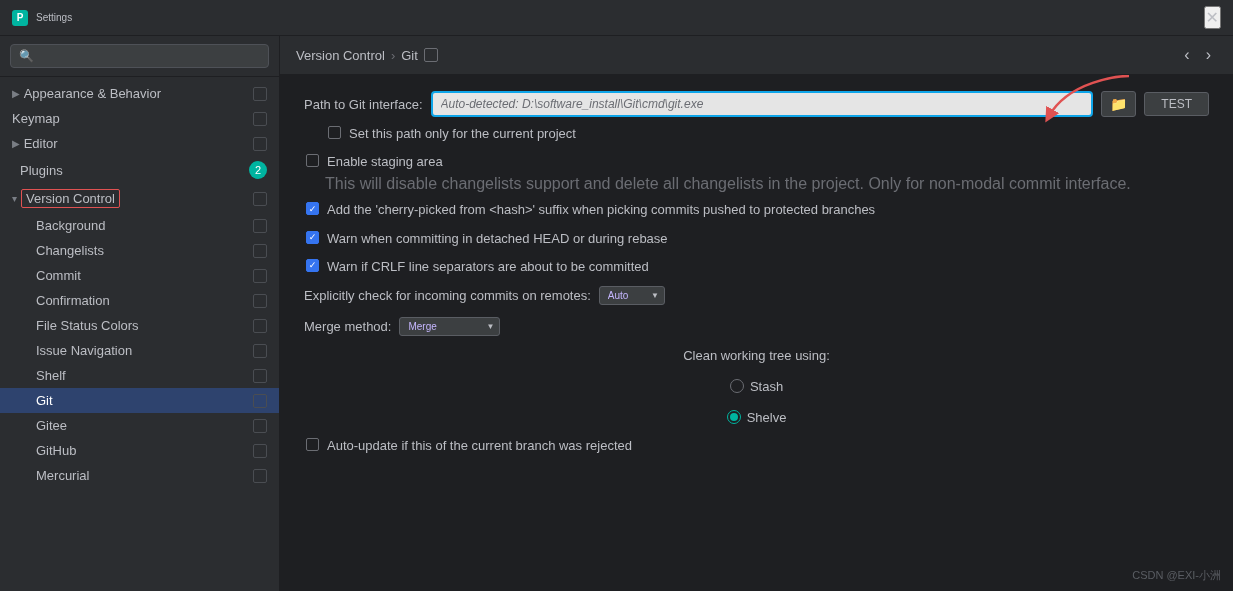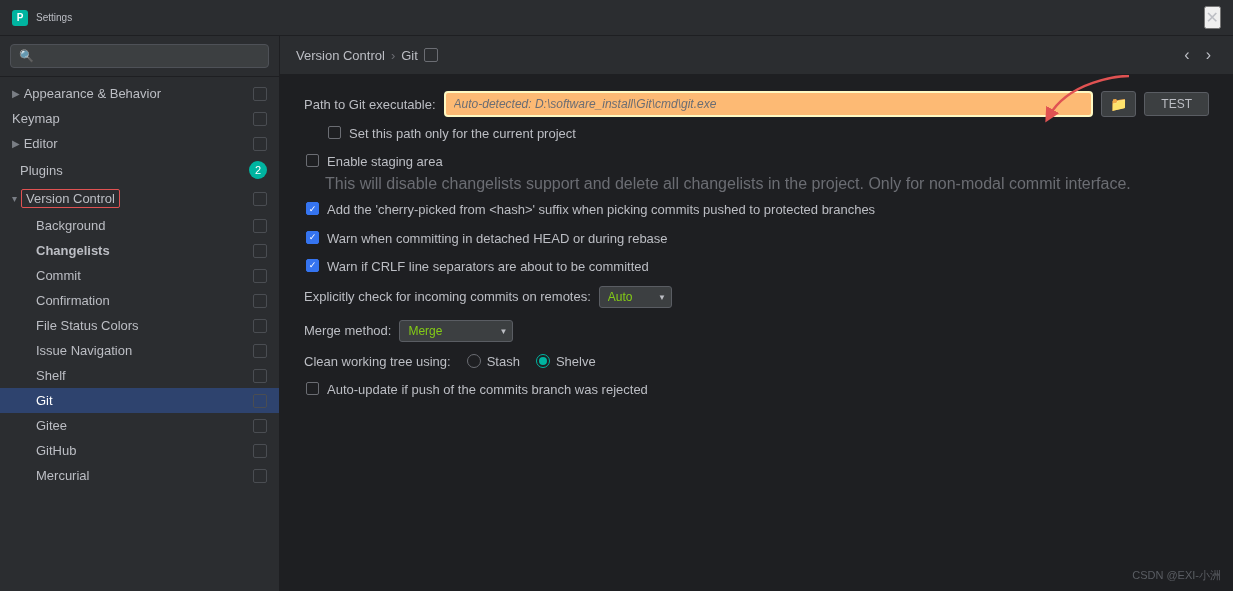--- a/index.html
+++ b/index.html
@@ -143,22 +143,22 @@
     
     .path-row {
       display: flex;
       align-items: center;
       gap: 8px;
       margin-bottom: 8px;
     }
     .path-label { color: #bcbec4; white-space: nowrap; }
     .path-input {
       flex: 1;
-      background: #fdba74;
-      border: 2px solid #fef9c3;
+      background: #e5e5e5;
+      border: 2px solid #0ea5e9;
       border-radius: 4px;
       color: #6b6d73;
       padding: 4px 8px;
       font-size: 12px;
       outline: none;
       font-style: italic;
     }
     .folder-btn {
       background: #3c3f41;
       border: 1px solid #5a5d63;
@@ -220,23 +220,23 @@
       display: flex;
       align-items: center;
       gap: 8px;
       margin-bottom: 12px;
     }
     .select-label { color: #bcbec4; }
     .select-box {
       background: #3c3f41;
       border: 1px solid #5a5d63;
       border-radius: 3px;
-      color: #84cc16;
+      color: #c4b5fd;
       padding: 3px 24px 3px 8px;
-      font-size: 12px;
+      font-size: 10px;
       cursor: pointer;
       appearance: none;
       position: relative;
     }
     .select-wrapper {
       position: relative;
       display: inline-block;
     }
     .select-wrapper::after {
       content: '▼';
@@ -248,20 +248,21 @@
       color: #bcbec4;
       pointer-events: none;
     }
 
     
     .radio-row {
       display: flex;
       align-items: center;
       gap: 16px;
       margin-bottom: 12px;
+      flex-direction: column;
     }
     .radio-label { color: #bcbec4; }
     .radio-option {
       display: flex;
       align-items: center;
       gap: 6px;
       color: #bcbec4;
     }
     .radio-circle {
       width: 14px; height: 14px;
@@ -336,21 +337,21 @@
         </div>
         <div class="sidebar-item" style="padding-left: 12px;">
           <span style="margin-right:4px;font-size:10px;color:#7a7e85;">▾</span>
           <span style="border:1.5px solid #e05252;padding:1px 4px;border-radius:2px;">Version Control</span>
           <span style="margin-left:auto;width:14px;height:14px;border:1px solid #4a4d52;border-radius:2px;display:inline-block;"></span>
         </div>
         <div class="sidebar-item" style="padding-left: 36px;">
           <span style="">Background</span>
           <span style="margin-left:auto;width:14px;height:14px;border:1px solid #4a4d52;border-radius:2px;display:inline-block;"></span>
         </div>
-        <div class="sidebar-item" style="padding-left: 36px; font-weight: bold;">
+        <div class="sidebar-item" style="padding-left: 36px;">
           <span style="">Changelists</span>
           <span style="margin-left:auto;width:14px;height:14px;border:1px solid #4a4d52;border-radius:2px;display:inline-block;"></span>
         </div>
         <div class="sidebar-item" style="padding-left: 36px;">
           <span style="">Commit</span>
           <span style="margin-left:auto;width:14px;height:14px;border:1px solid #4a4d52;border-radius:2px;display:inline-block;"></span>
         </div>
         <div class="sidebar-item" style="padding-left: 36px;">
           <span style="">Confirmation</span>
           <span style="margin-left:auto;width:14px;height:14px;border:1px solid #4a4d52;border-radius:2px;display:inline-block;"></span>
@@ -407,21 +408,21 @@
 
         <svg class="red-arrow" width="120" height="60" style="position:absolute;top:-20px;right:60px;pointer-events:none;">
           <defs>
             <marker id="arrowhead" markerWidth="6" markerHeight="6" refX="3" refY="3" orient="auto">
               <path d="M0,0 L6,3 L0,6 Z" fill="#e05252"></path>
             </marker>
           </defs>
           <path d="M100,5 C90,5 40,10 20,45" stroke="#e05252" stroke-width="2.5" fill="none" marker-end="url(#arrowhead)"></path>
         </svg>
         <div class="path-row">
-          <span class="path-label">Path to Git executable:</span>
+          <span class="path-label">Path to Git interface:</span>
           <input class="path-input" type="text" style="width: 400px;" readonly="" value="Auto-detected: D:\software_install\Git\cmd\git.exe">
           <button class="folder-btn">📁</button>
           <button class="test-btn">TEST</button>
         </div>
       </div>
 
       <div class="checkbox-row indented">
         <div class="cb"></div>
         <span class="cb-label">Set this path only for the current project</span>
       </div>
@@ -476,21 +477,21 @@
           <span>Stash</span>
         </div>
         <div class="radio-option">
           <div class="radio-circle selected"></div>
           <span>Shelve</span>
         </div>
       </div>
 
       <div class="checkbox-row">
         <div class="cb"></div>
-        <span class="cb-label">Auto-update if push of the commits branch was rejected</span>
+        <span class="cb-label">Auto-update if this of the current branch was rejected</span>
       </div>
 
 
     </div>
   </div>
 </div>
 
 <div class="watermark">CSDN @EXI-小洲</div>
 
 </body></html>

